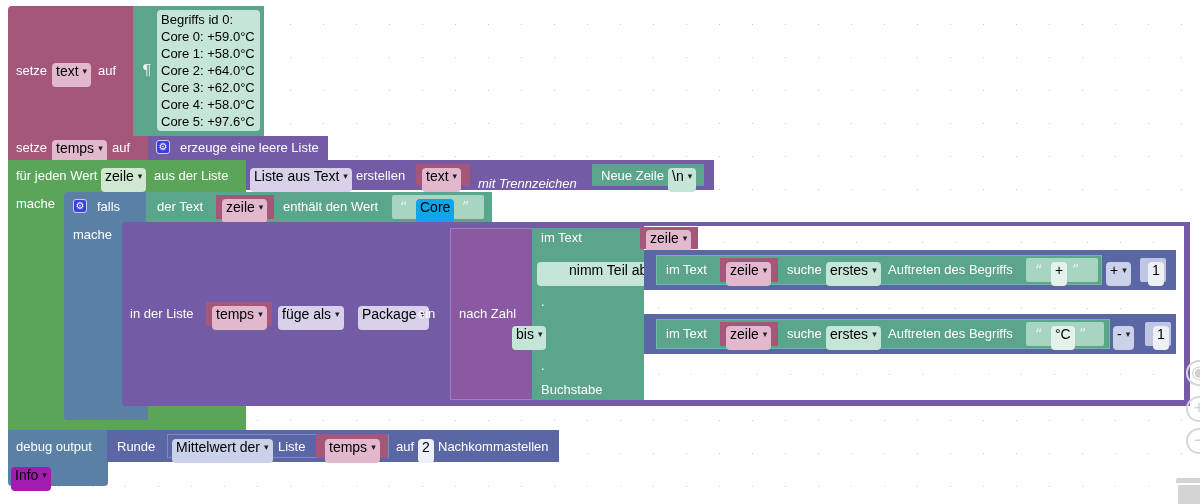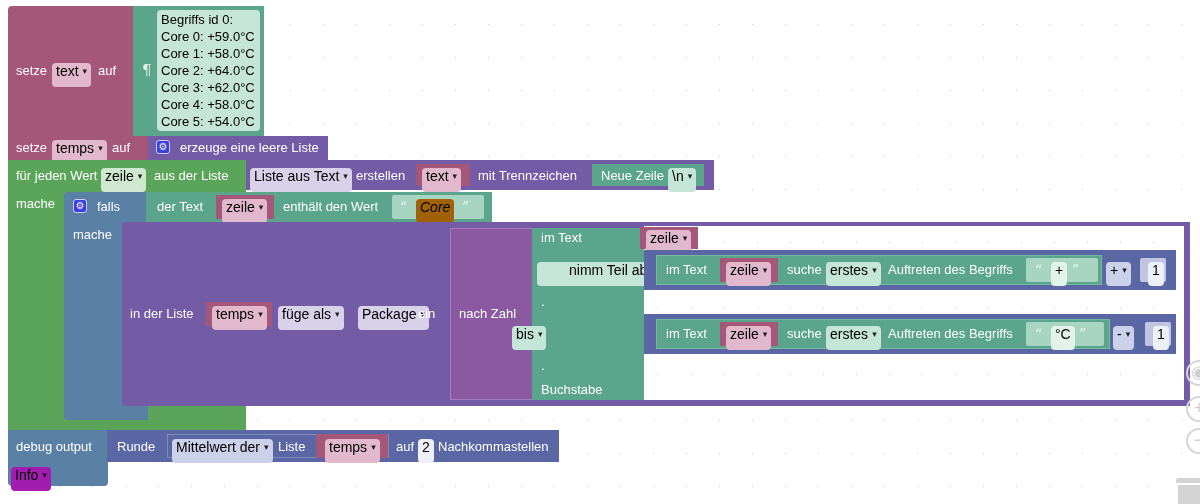--- a/index.html
+++ b/index.html
@@ -56,21 +56,21 @@
 
 <div class="blk c-text" style="left:133px;top:6px;width:131px;height:130px;"></div>
 <span class="txt" style="left:142px;top:62px;font-family:'DejaVu Serif',serif;font-size:15px;color:#e8f3ee;">¶</span>
 <div class="blk" style="left:157px;top:10px;width:103px;height:121px;background:#c5e5d8;border-radius:4px;padding:1px 4px;color:#000;line-height:17px;font-size:13px;" id="mltext">
     <div>Begriffs id 0:</div>
     <div>Core 0: +59.0°C</div>
     <div>Core 1: +58.0°C</div>
     <div>Core 2: +64.0°C</div>
     <div>Core 3: +62.0°C</div>
     <div>Core 4: +58.0°C</div>
-    <div>Core 5: +54.0°C</div>
+    <div>Core 5: +97.6°C</div>
   </div>
 
 <div class="blk c-var" style="left:8px;top:136px;width:140px;height:24px;"></div>
 <span class="txt" style="left:16px;top:140px;">setze</span>
 <span class="field varpill dd" style="left:52px;top:140px;">temps</span>
 <span class="txt" style="left:112px;top:140px;">auf</span>
 <div class="blk c-list" style="left:148px;top:136px;width:180px;height:24px;"></div>
 <span class="icon-gear" style="left:156px;top:140px;">⚙</span>
 <span class="txt" style="left:180px;top:140px;">erzeuge eine leere Liste</span>
 
@@ -80,38 +80,38 @@
 <span class="txt" style="left:154px;top:168px;">aus der Liste</span>
 <span class="txt" style="left:16px;top:196px;">mache</span>
 
 <div class="blk" style="left:64px;top:192px;width:182px;height:230px;background:transparent;"></div>
 
 <div class="blk c-list" style="left:246px;top:160px;width:468px;height:30px;"></div>
 <span class="field purplepill dd" style="left:250px;top:168px;">Liste aus Text</span>
 <span class="txt" style="left:356px;top:168px;">erstellen</span>
 <div class="blk c-var" style="left:416px;top:164px;width:54px;height:22px;"></div>
 <span class="field varpill dd" style="left:422px;top:168px;">text</span>
-<span class="txt" style="left:478px;top:168px;">mit Trennzeichen</span>
+<span class="txt" style="left:478px;top:176px;font-style:italic;">mit Trennzeichen</span>
 <div class="blk c-text" style="left:592px;top:164px;width:112px;height:22px;"></div>
 <span class="txt" style="left:601px;top:168px;">Neue Zeile</span>
 <span class="field greenpill dd" style="left:668px;top:168px;">\n</span>
 
 <div class="blk c-logic" style="left:64px;top:192px;width:84px;height:228px;border-radius:4px 0 0 4px;"></div>
 <span class="icon-gear" style="left:73px;top:199px;">⚙</span>
 <span class="txt" style="left:97px;top:199px;">falls</span>
 <span class="txt" style="left:73px;top:227px;">mache</span>
 
 <div class="blk c-text" style="left:146px;top:192px;width:346px;height:30px;"></div>
 <span class="txt" style="left:157px;top:199px;">der Text</span>
 <div class="blk c-var" style="left:216px;top:195px;width:58px;height:24px;"></div>
 <span class="field varpill dd" style="left:222px;top:199px;">zeile</span>
 <span class="txt" style="left:283px;top:199px;">enthält den Wert</span>
 <div class="blk" style="left:392px;top:195px;width:92px;height:24px;background:#a8d5c2;border-radius:2px;"></div>
 <span class="quote" style="left:400px;top:199px;">“</span>
-<span class="field" style="left:416px;top:199px;background:#a16207;font-style:italic;">Core</span>
+<span class="field" style="left:416px;top:199px;background:#0ea5e9;">Core</span>
 <span class="quote" style="left:462px;top:199px;">”</span>
 
 <div class="blk c-list" style="left:122px;top:222px;width:1068px;height:184px;border-radius:4px 0 0 4px;"></div>
 <div class="blk" style="left:644px;top:226px;width:540px;height:174px;background-color:#fff;background-image:radial-gradient(circle,#c9c9c9 0.8px,transparent 1px);background-size:33px 33px;background-position:-2px 0;"></div>
 <span class="txt" style="left:130px;top:306px;">in der Liste</span>
 <div class="blk c-var" style="left:206px;top:302px;width:66px;height:24px;"></div>
 <span class="field varpill dd" style="left:212px;top:306px;">temps</span>
 <span class="field purplepill dd" style="left:278px;top:306px;">füge als</span>
 <span class="field purplepill dd" style="left:358px;top:306px;">Package</span>
 <span class="txt" style="left:418px;top:306px;">ein</span>

